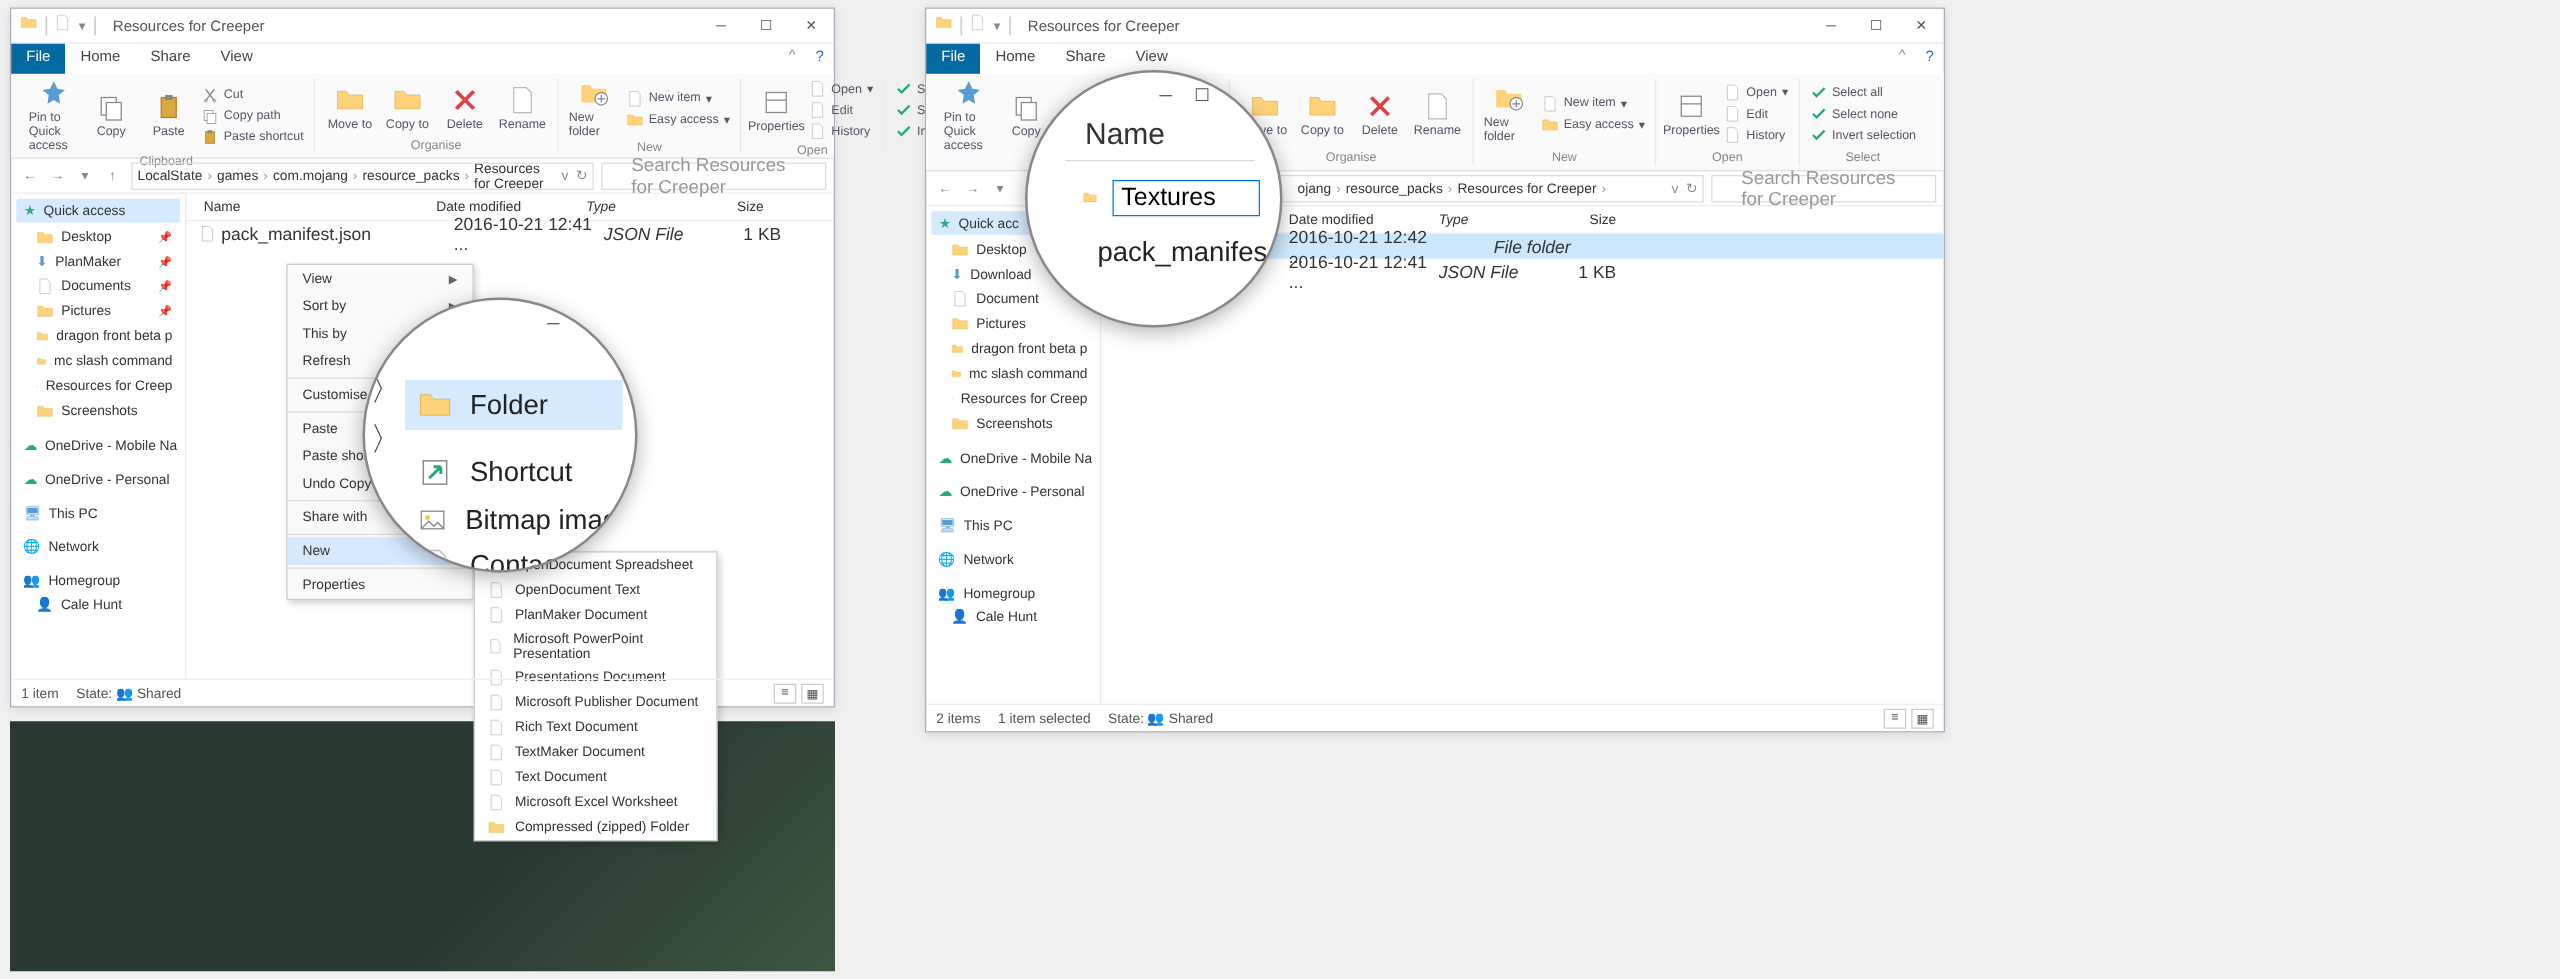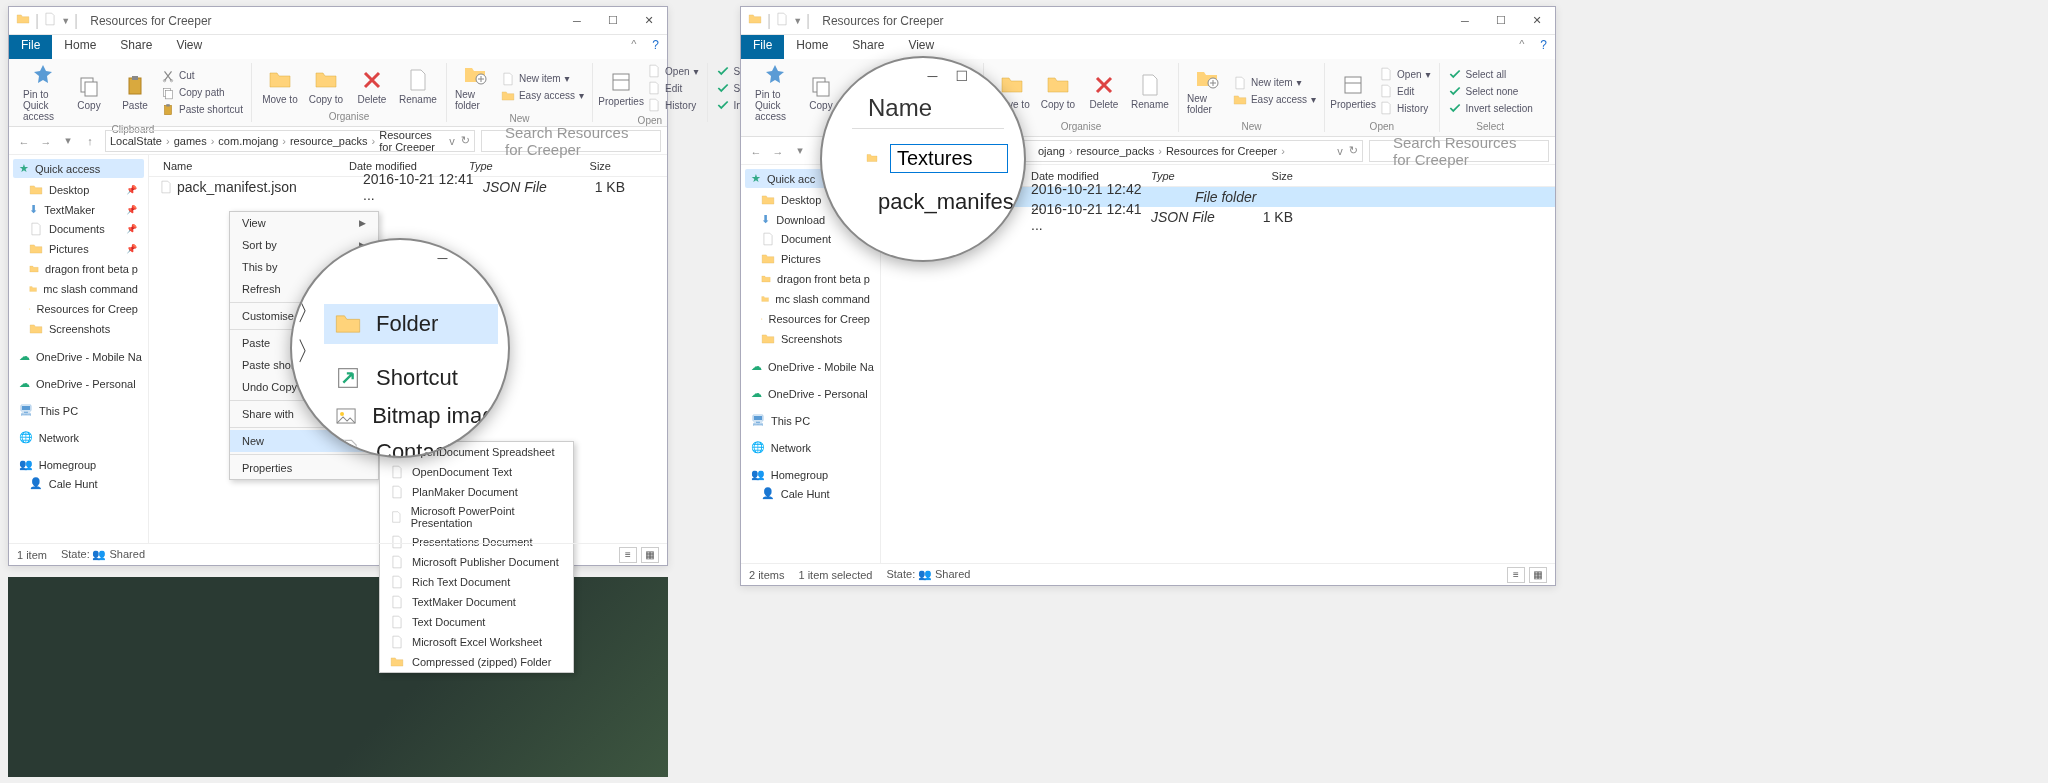--- a/index.html
+++ b/index.html
@@ -354,21 +354,21 @@
       <div class="side-group">
         <div class="side-item">
             <svg class="fi">
               <use href="#folder"></use>
             </svg>
             <span>Desktop</span>
             <span style="margin-left:auto;color:#888;font-size:9px">📌</span>
           </div>
         <div class="side-item">
             <span style="color:#5a9bd5">⬇</span>
-            <span>TextMaker</span>
+            <span>PlanMaker</span>
             <span style="margin-left:auto;color:#888;font-size:9px">📌</span>
           </div>
         <div class="side-item">
             <svg class="fi">
               <use href="#file"></use>
             </svg>
             <span>Documents</span>
             <span style="margin-left:auto;color:#888;font-size:9px">📌</span>
           </div>
         <div class="side-item">

